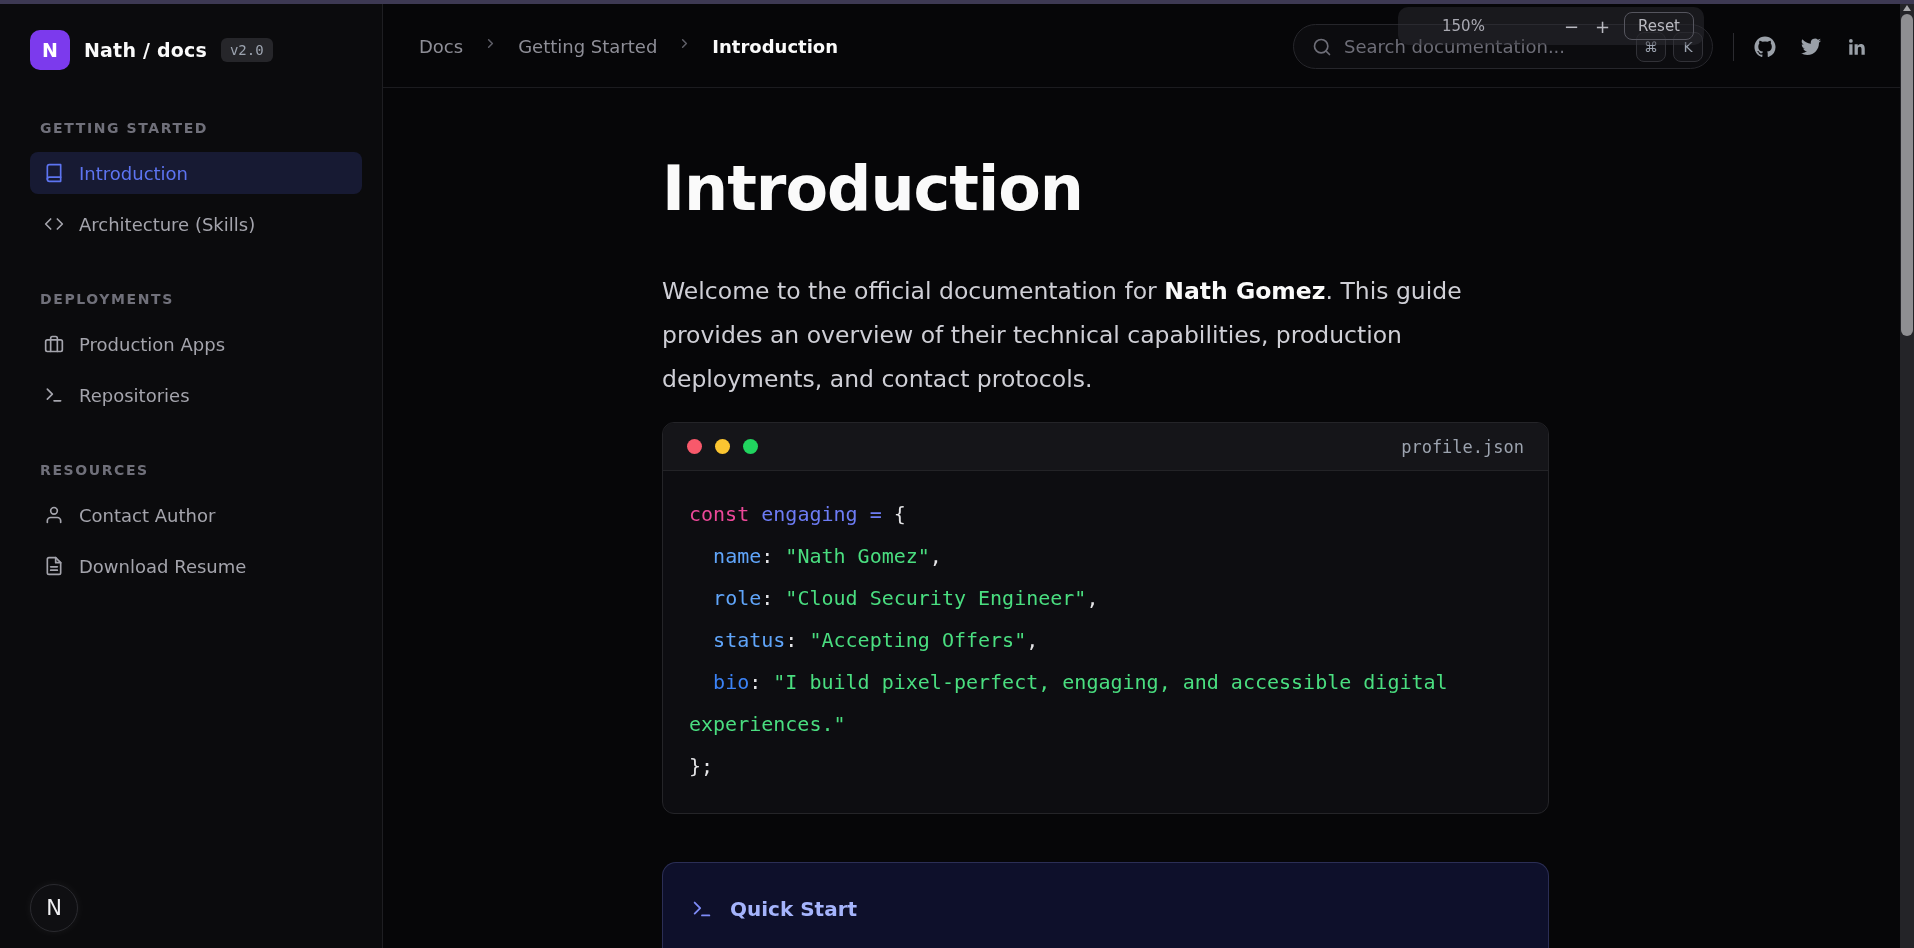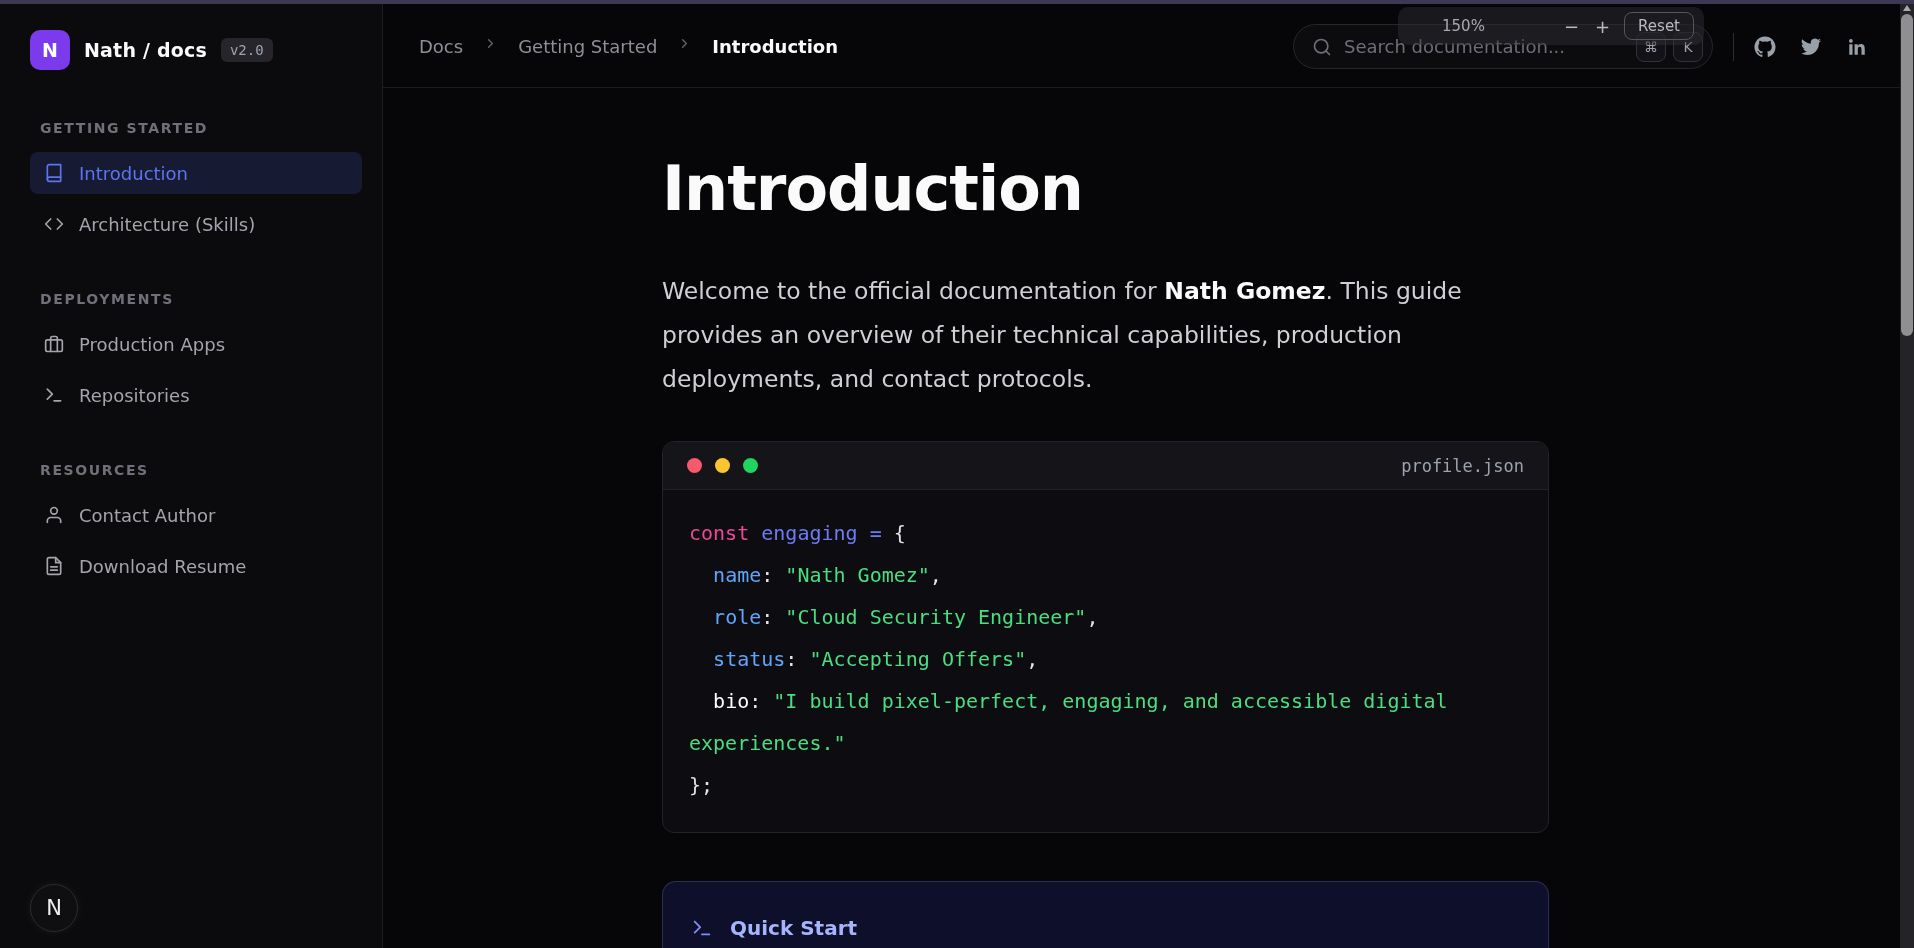--- a/index.html
+++ b/index.html
@@ -60,21 +60,21 @@
   .zoom-level { margin-right:auto; }
   .zoom-btn { color:#b9b9c0; font-size:18px; cursor:pointer; padding:0 8px; }
   .zoom-reset { border:1px solid #55555e; border-radius:8px; padding:4px 13px; font-size:15px;
                 color:#b9b9c0; background:rgba(30,30,36,.4); cursor:pointer; margin-left:6px; }
 
   
   .content { flex:1; position:relative; overflow:hidden; }
   .content-col { margin:67px 0 0 279px; width:887px; }
   .page-title { font-size:62px; line-height:1.1; font-weight:bold; letter-spacing:-1px;
                 color:#fafafa; margin-bottom:46px; }
-  .intro { font-size:23.5px; line-height:44px; color:#cfcfd6; margin-bottom:40px; }
+  .intro { font-size:23.5px; line-height:44px; color:#cfcfd6; margin-bottom:21px; }
   .intro strong { color:#fafafa; }
 
   .code-window { border:1px solid #242428; border-radius:12px; background:#0d0d11;
                  overflow:hidden; margin-bottom:48px; }
   .code-header { height:48px; background:#151519; border-bottom:1px solid #232327;
                  display:flex; align-items:center; padding:16px 24px; }
   .dots { display:flex; gap:13px; }
   .dot { width:15px; height:15px; border-radius:50%; }
   .filename { margin-left:auto; font-family:"DejaVu Sans Mono", monospace; font-size:17px; color:#9ca3af; }
   .code-body { padding:22px 26px 26px; font-family:"DejaVu Sans Mono", monospace;
@@ -244,21 +244,21 @@
               <span class="dot" style="background: rgb(251, 197, 49);"></span>
               <span class="dot" style="background: rgb(33, 212, 95);"></span>
             </div>
             <span class="filename">profile.json</span>
           </div>
           <div class="code-body">
               <div class="code-line"><span style="color: rgb(236, 72, 153);">const</span><span style="color: rgb(228, 228, 231);"> </span><span style="color: rgb(109, 124, 245);">engaging</span><span style="color: rgb(228, 228, 231);"> </span><span style="color: rgb(109, 124, 245);">=</span><span style="color: rgb(228, 228, 231);"> {</span></div>
               <div class="code-line"><span style="color: rgb(228, 228, 231);">  </span><span style="color: rgb(96, 165, 250);">name</span><span style="color: rgb(228, 228, 231);">: </span><span style="color: rgb(74, 222, 128);">"Nath Gomez"</span><span style="color: rgb(228, 228, 231);">,</span></div>
               <div class="code-line"><span style="color: rgb(228, 228, 231);">  </span><span style="color: rgb(96, 165, 250);">role</span><span style="color: rgb(228, 228, 231);">: </span><span style="color: rgb(74, 222, 128);">"Cloud Security Engineer"</span><span style="color: rgb(228, 228, 231);">,</span></div>
               <div class="code-line"><span style="color: rgb(228, 228, 231);">  </span><span style="color: rgb(96, 165, 250);">status</span><span style="color: rgb(228, 228, 231);">: </span><span style="color: rgb(74, 222, 128);">"Accepting Offers"</span><span style="color: rgb(228, 228, 231);">,</span></div>
-              <div class="code-line"><span style="color: rgb(228, 228, 231);">  </span><span style="color: #ffffff; text-align: right;">bio</span><span style="color: rgb(228, 228, 231);">: </span><span style="color: rgb(74, 222, 128);">"I build pixel-perfect, engaging, and accessible digital experiences."</span></div>
+              <div class="code-line"><span style="color: rgb(228, 228, 231);">  </span><span style="color: #3b82f6; text-align: right;">bio</span><span style="color: rgb(228, 228, 231);">: </span><span style="color: rgb(74, 222, 128);">"I build pixel-perfect, engaging, and accessible digital experiences."</span></div>
               <div class="code-line"><span style="color: rgb(228, 228, 231);">};</span></div>
             </div>
         </div>
 
         <div class="quick-start">
           <span class="qs-icon">
               <svg viewBox="0 0 24 24" fill="none" stroke="currentColor" stroke-width="2" stroke-linecap="round" stroke-linejoin="round">
                 <polyline points="4 17 10 11 4 5"></polyline>
                 <line x1="12" y1="19" x2="20" y2="19"></line>
               </svg>

